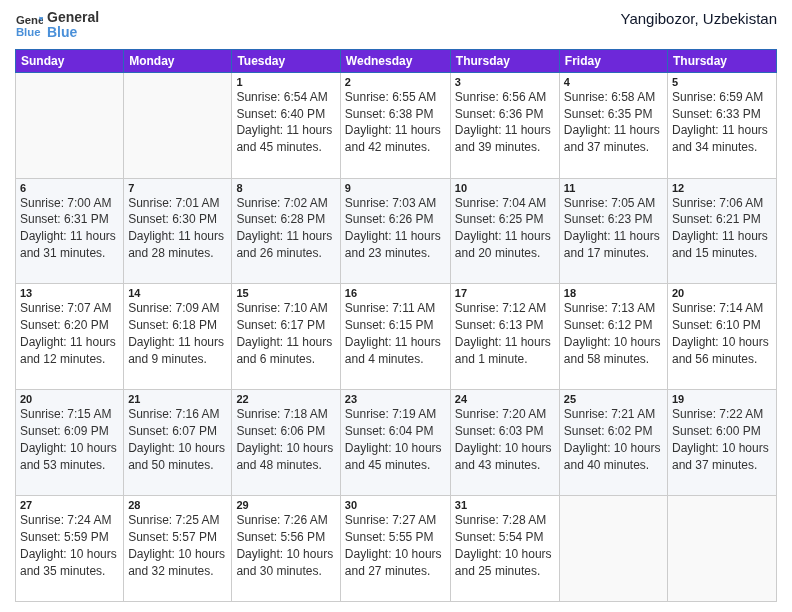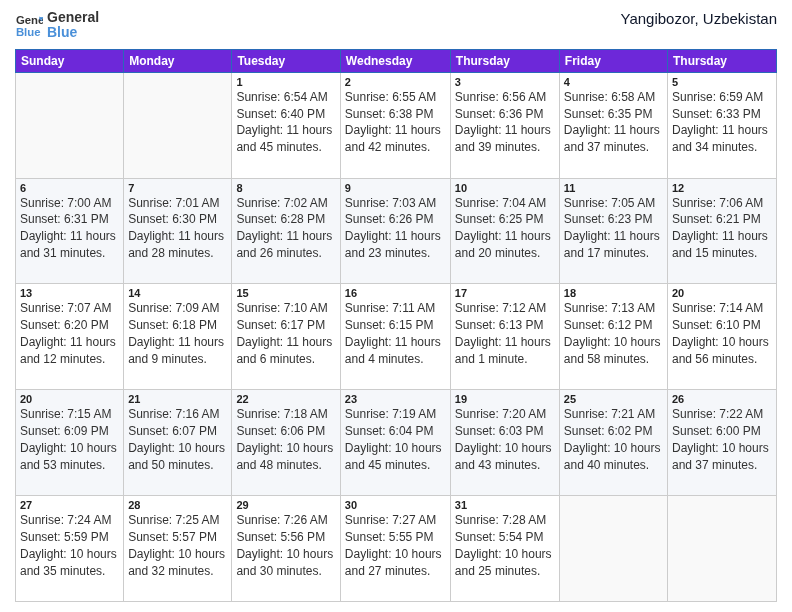--- a/index.html
+++ b/index.html
@@ -222,29 +222,29 @@
           </td>
           <td>
             <div class="day-number">22</div>
             <div class="day-detail">Sunrise: 7:18 AM<br>Sunset: 6:06 PM<br>Daylight: 10 hours and 48 minutes.</div>
           </td>
           <td>
             <div class="day-number">23</div>
             <div class="day-detail">Sunrise: 7:19 AM<br>Sunset: 6:04 PM<br>Daylight: 10 hours and 45 minutes.</div>
           </td>
           <td>
-            <div class="day-number">19</div>
+            <div class="day-number">24</div>
             <div class="day-detail">Sunrise: 7:20 AM<br>Sunset: 6:03 PM<br>Daylight: 10 hours and 43 minutes.</div>
           </td>
           <td>
             <div class="day-number">25</div>
             <div class="day-detail">Sunrise: 7:21 AM<br>Sunset: 6:02 PM<br>Daylight: 10 hours and 40 minutes.</div>
           </td>
           <td>
-            <div class="day-number">26</div>
+            <div class="day-number">19</div>
             <div class="day-detail">Sunrise: 7:22 AM<br>Sunset: 6:00 PM<br>Daylight: 10 hours and 37 minutes.</div>
           </td>
         </tr>
         <tr>
           <td>
             <div class="day-number">27</div>
             <div class="day-detail">Sunrise: 7:24 AM<br>Sunset: 5:59 PM<br>Daylight: 10 hours and 35 minutes.</div>
           </td>
           <td>
             <div class="day-number">28</div>

